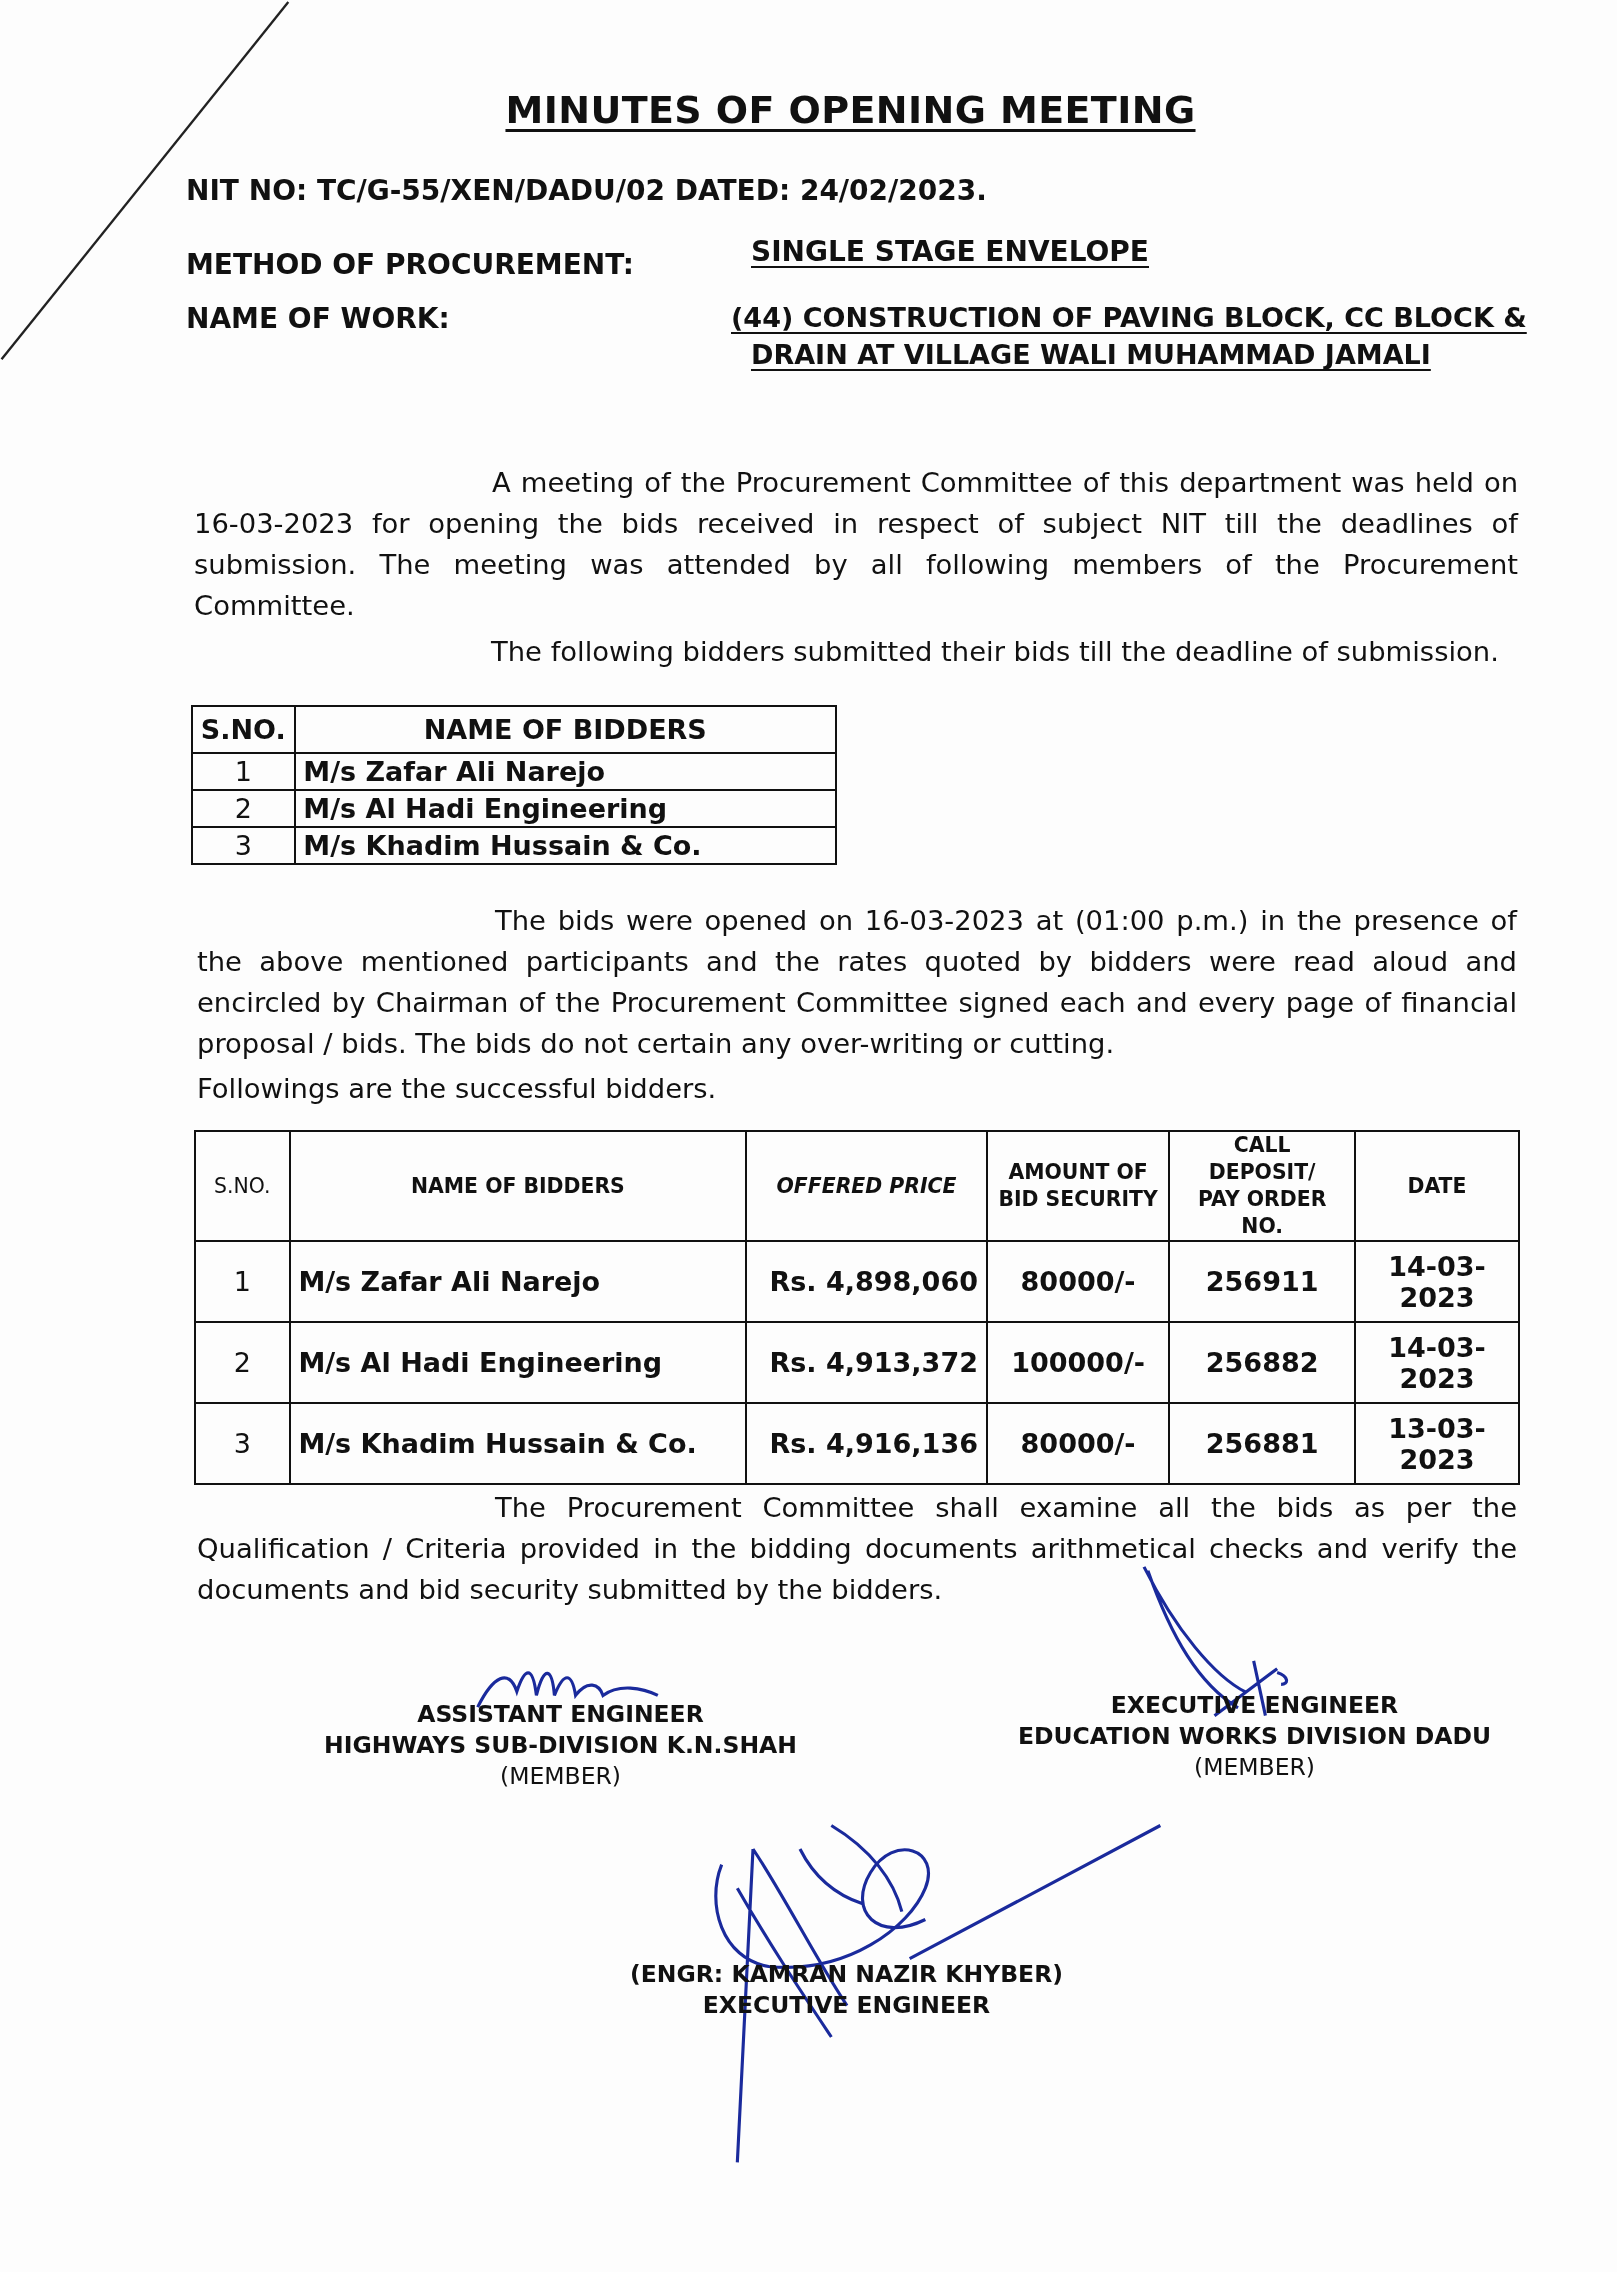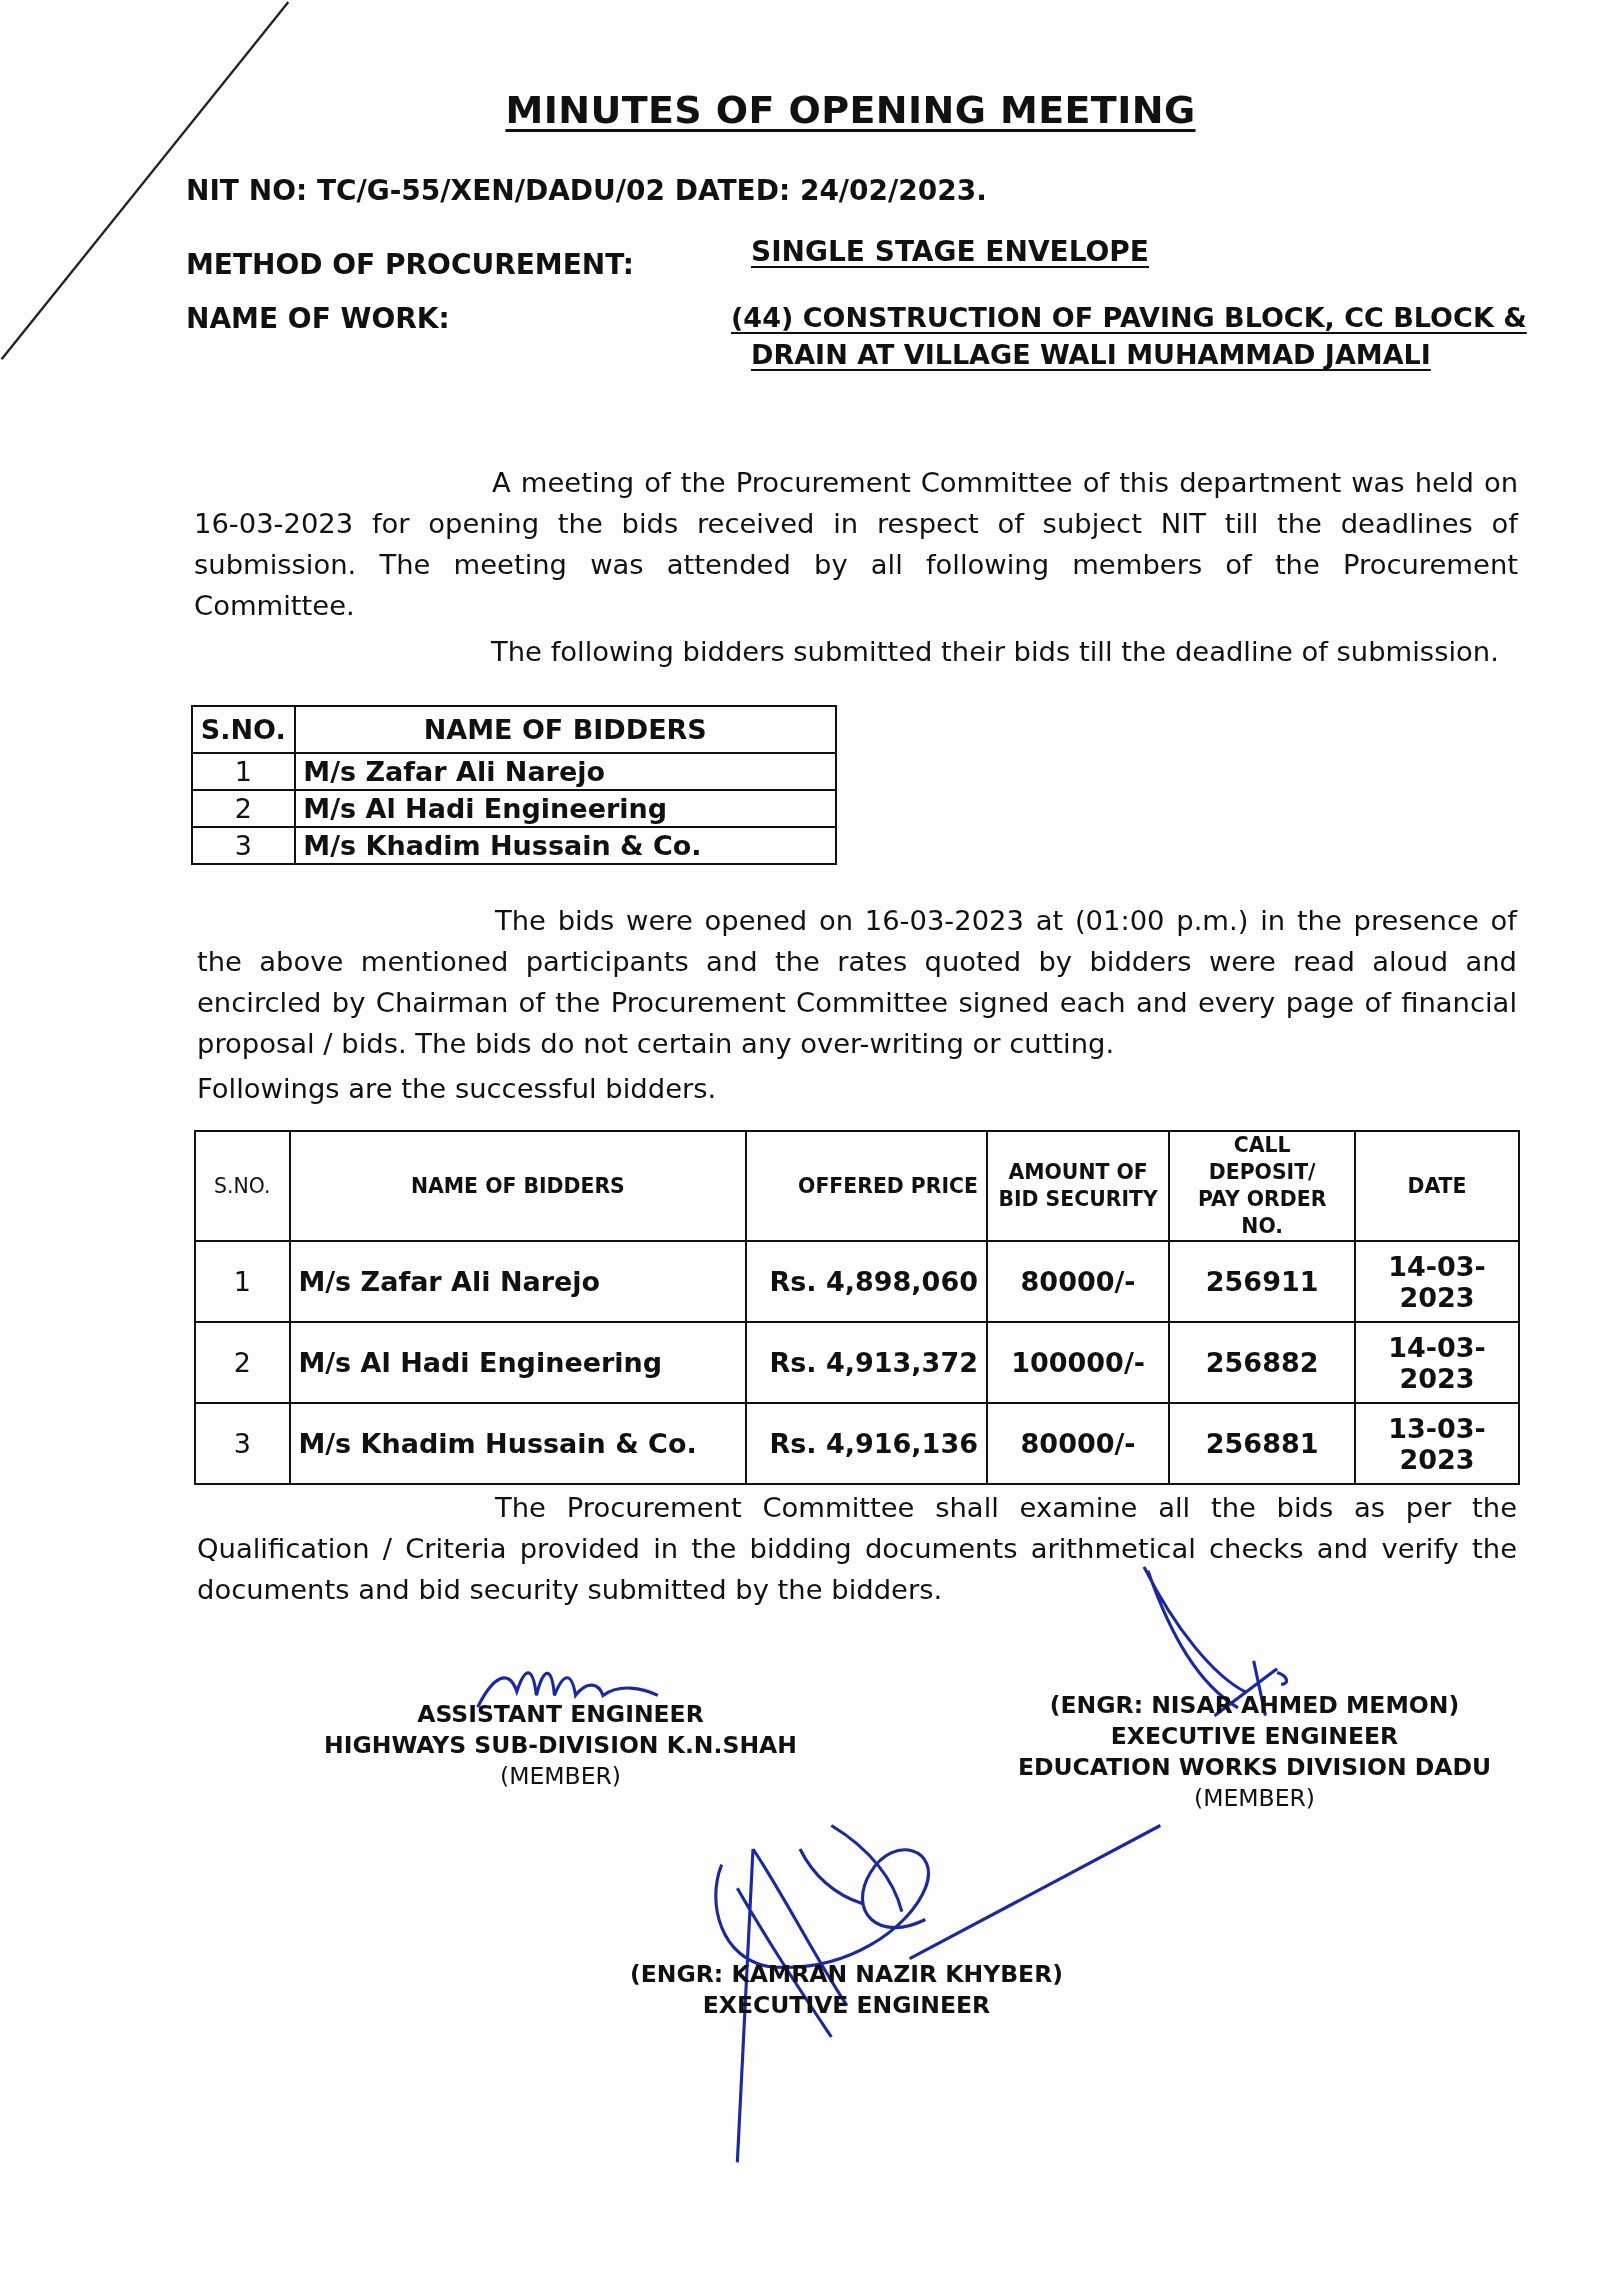--- a/index.html
+++ b/index.html
@@ -81,21 +81,21 @@
 <div class="abs para" style="left:197px; top:900px; width:1320px;">
   <span class="indent"></span><span>The bids were opened on 16-03-2023 at (01:00 p.m.) in the presence of the above mentioned participants and the rates quoted by bidders were read aloud and encircled by Chairman of the Procurement Committee signed each and every page of financial proposal / bids. The bids do not certain any over-writing or cutting.</span>
 </div>
 <div class="abs para" style="left:197px; top:1068px;">Followings are the successful bidders.</div>
 
 <table class="t2">
   <thead>
     <tr>
       <th class="c-sno">S.NO.</th>
       <th class="c-name" style="text-align:center;">NAME OF BIDDERS</th>
-      <th class="c-price" style="text-align:right;">OFFERED PRICE</th>
+      <th class="c-price" style="text-align:center;font-style:italic;">OFFERED PRICE</th>
       <th class="c-sec">
         <div>AMOUNT OF</div>
         <div>BID SECURITY</div>
       </th>
       <th class="c-po">
         <div>CALL DEPOSIT/</div>
         <div>PAY ORDER NO.</div>
       </th>
       <th class="c-date">DATE</th>
     </tr>
@@ -142,21 +142,20 @@
   <path d="M40 80 C20 130 40 200 100 210 C200 220 280 160 300 110 C320 60 260 40 230 90 C200 140 240 180 300 150 M80 60 L60 460 M80 60 C120 120 160 200 200 260 M140 60 C160 100 190 120 220 130 M60 110 C100 180 140 240 180 300 M180 30 C230 60 260 100 270 140 M280 200 L600 30" stroke="#1a2a9c" stroke-width="4" fill="none" transform="translate(0,0)"></path>
 </svg>
 
 <div class="abs sig" style="left:286px; top:1699px; width:549px;">
   <div>ASSISTANT ENGINEER</div>
   <div>HIGHWAYS SUB-DIVISION K.N.SHAH</div>
   <div class="role">(MEMBER)</div>
 </div>
 
 <div class="abs sig" style="left:980px; top:1690px; width:549px;">
-  <div>(ENGR: NISAR AHMED MEMON)</div>
   <div>EXECUTIVE ENGINEER</div>
   <div>EDUCATION WORKS DIVISION DADU</div>
   <div class="role">(MEMBER)</div>
 </div>
 
 <div class="abs sig" style="left:572px; top:1959px; width:549px;">
   <div>(ENGR: KAMRAN NAZIR KHYBER)</div>
   <div>EXECUTIVE ENGINEER</div>
 </div>
 

